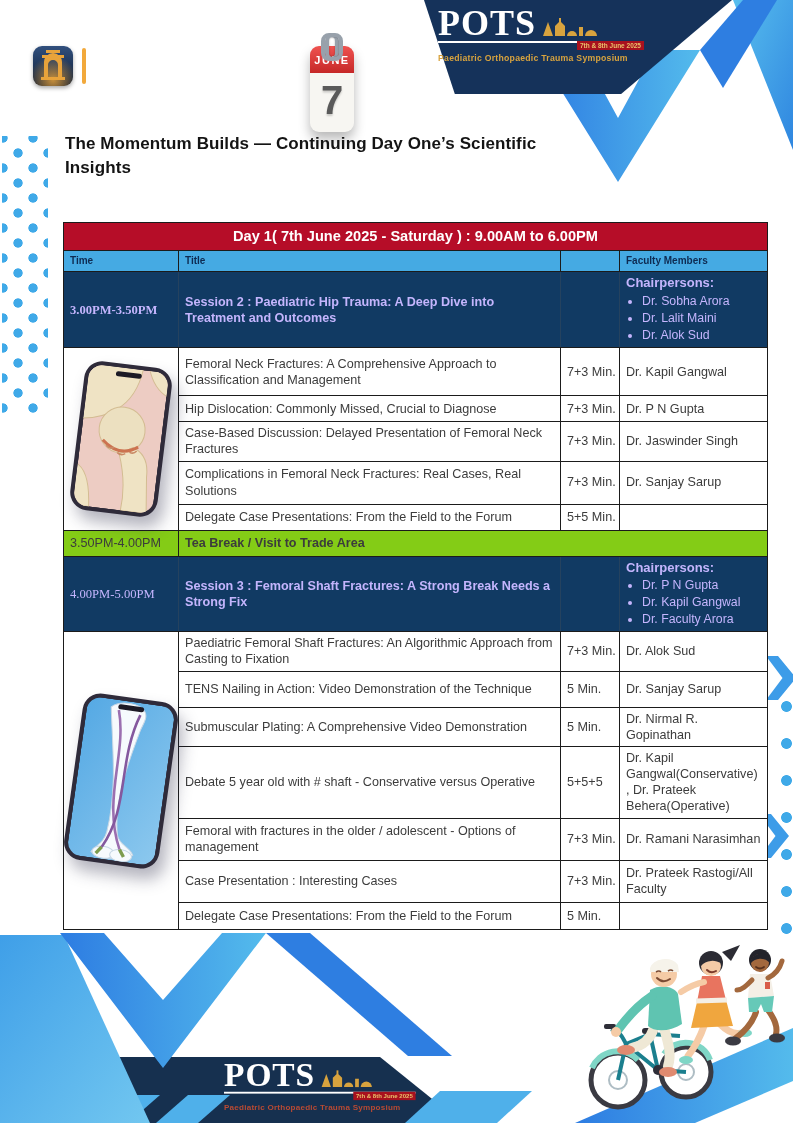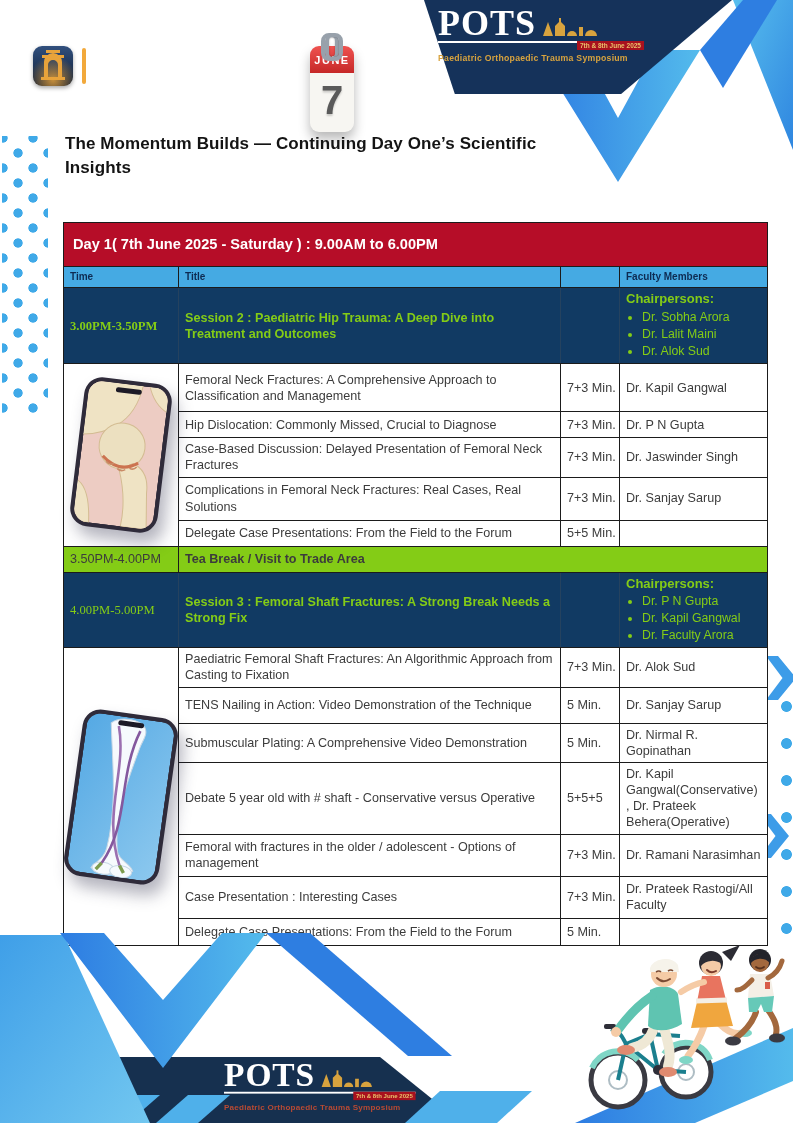--- a/index.html
+++ b/index.html
@@ -52,23 +52,23 @@
   .pots--footer .pots-sub{color:#b84a33;}
 
   
   .heading{position:absolute;left:65px;top:132px;width:525px;margin:0;
     font-size:17px;font-weight:bold;color:#141414;line-height:1.42;letter-spacing:.1px;}
 
   
   .sched{position:absolute;left:63px;top:222px;width:704px;border-collapse:collapse;table-layout:fixed;}
   .sched td{border:1px solid #1b1b1b;padding:3px 6px;font-size:12.6px;color:#3c3c3c;line-height:1.28;
     vertical-align:middle;background:#fff;overflow-wrap:break-word;}
-  .row-banner td{background:#b60d28;color:#fff;font-weight:bold;font-size:14.6px;padding:12px 9px;}
+  .row-banner td{background:#b60d28;color:#fff;font-weight:bold;font-size:14.6px;padding:4px 9px;text-align:center;}
   .row-head td{background:#45aae3;color:#0e2b52;font-weight:bold;font-size:10px;padding:4px 6px;}
-  .row-session td{background:#113a63;color:#84cc16;border-color:#25425f;border-top-color:#1b1b1b;border-bottom-color:#1b1b1b;}
+  .row-session td{background:#113a63;color:#c4b5fd;border-color:#25425f;border-top-color:#1b1b1b;border-bottom-color:#1b1b1b;}
   .row-session td:first-child{border-left-color:#1b1b1b;font-family:Liberation Serif, serif;} .row-session td:last-child{border-right-color:#1b1b1b;}
   .c-time{font-size:12.3px;padding-left:4px;}
   .t-bold{font-weight:bold;}
   .c-session-title{font-weight:bold;font-size:13.2px;}
   .chairs{vertical-align:middle;padding:4px 4px 4px 8px;}
   .chair-label{font-weight:bold;font-size:13px;}
   .chair-list{margin:2px 0 0 16px;padding:0;}
   .chair-list li{font-size:12.3px;margin:0 0 1px 0;}
   .row-tea td{background:#84cc16;}
   .tea-time{color:#3a3a3a;}

